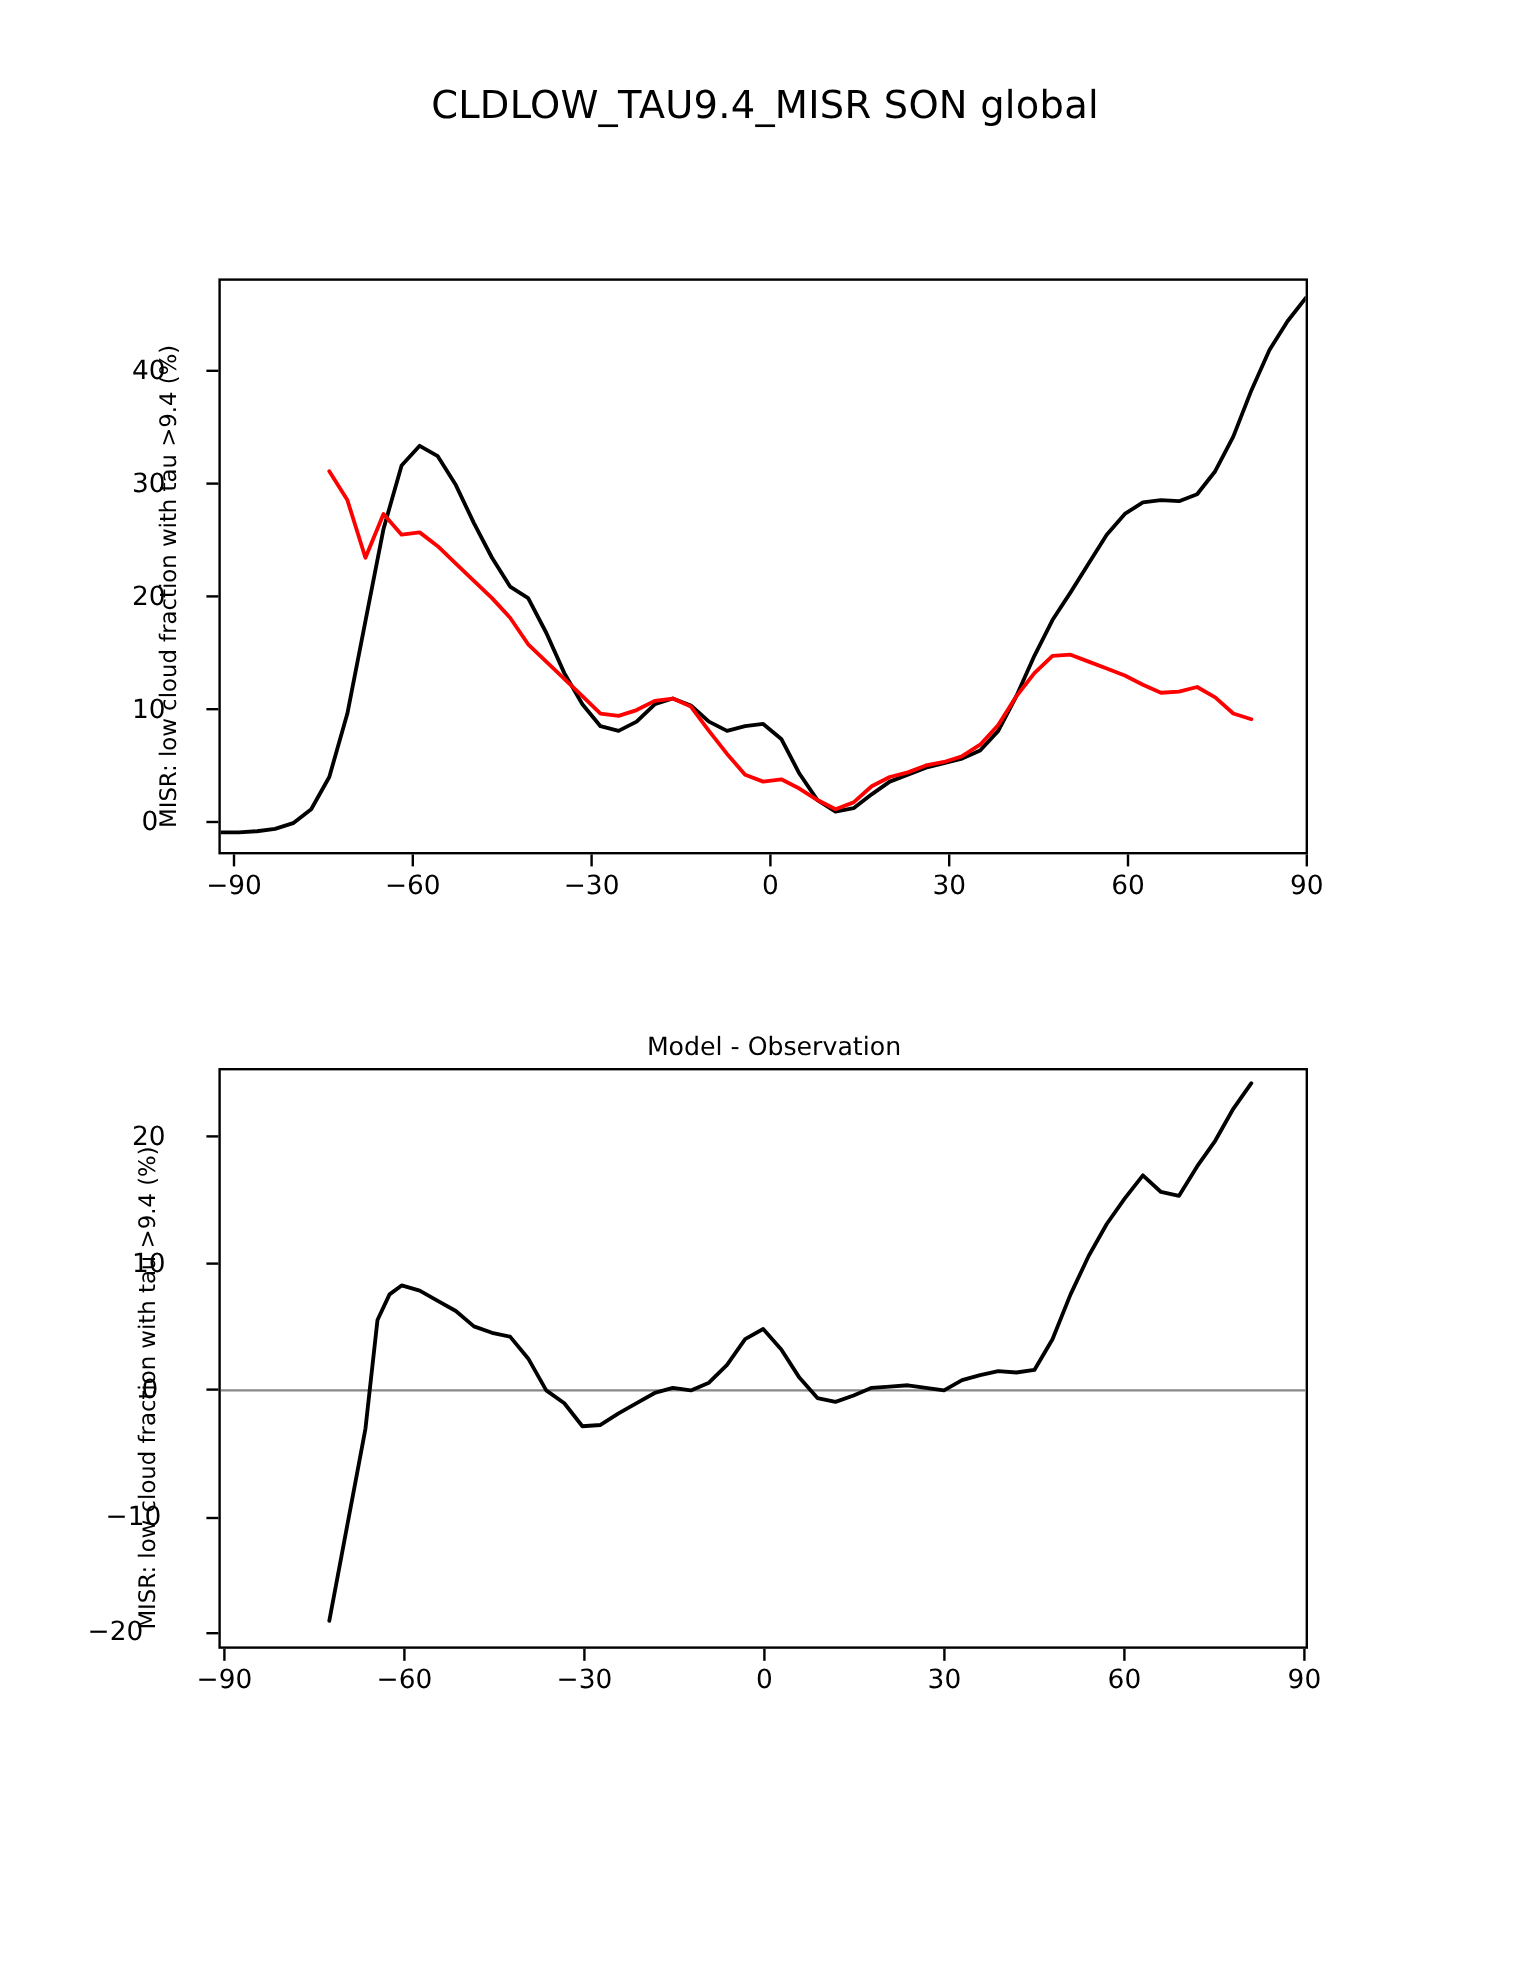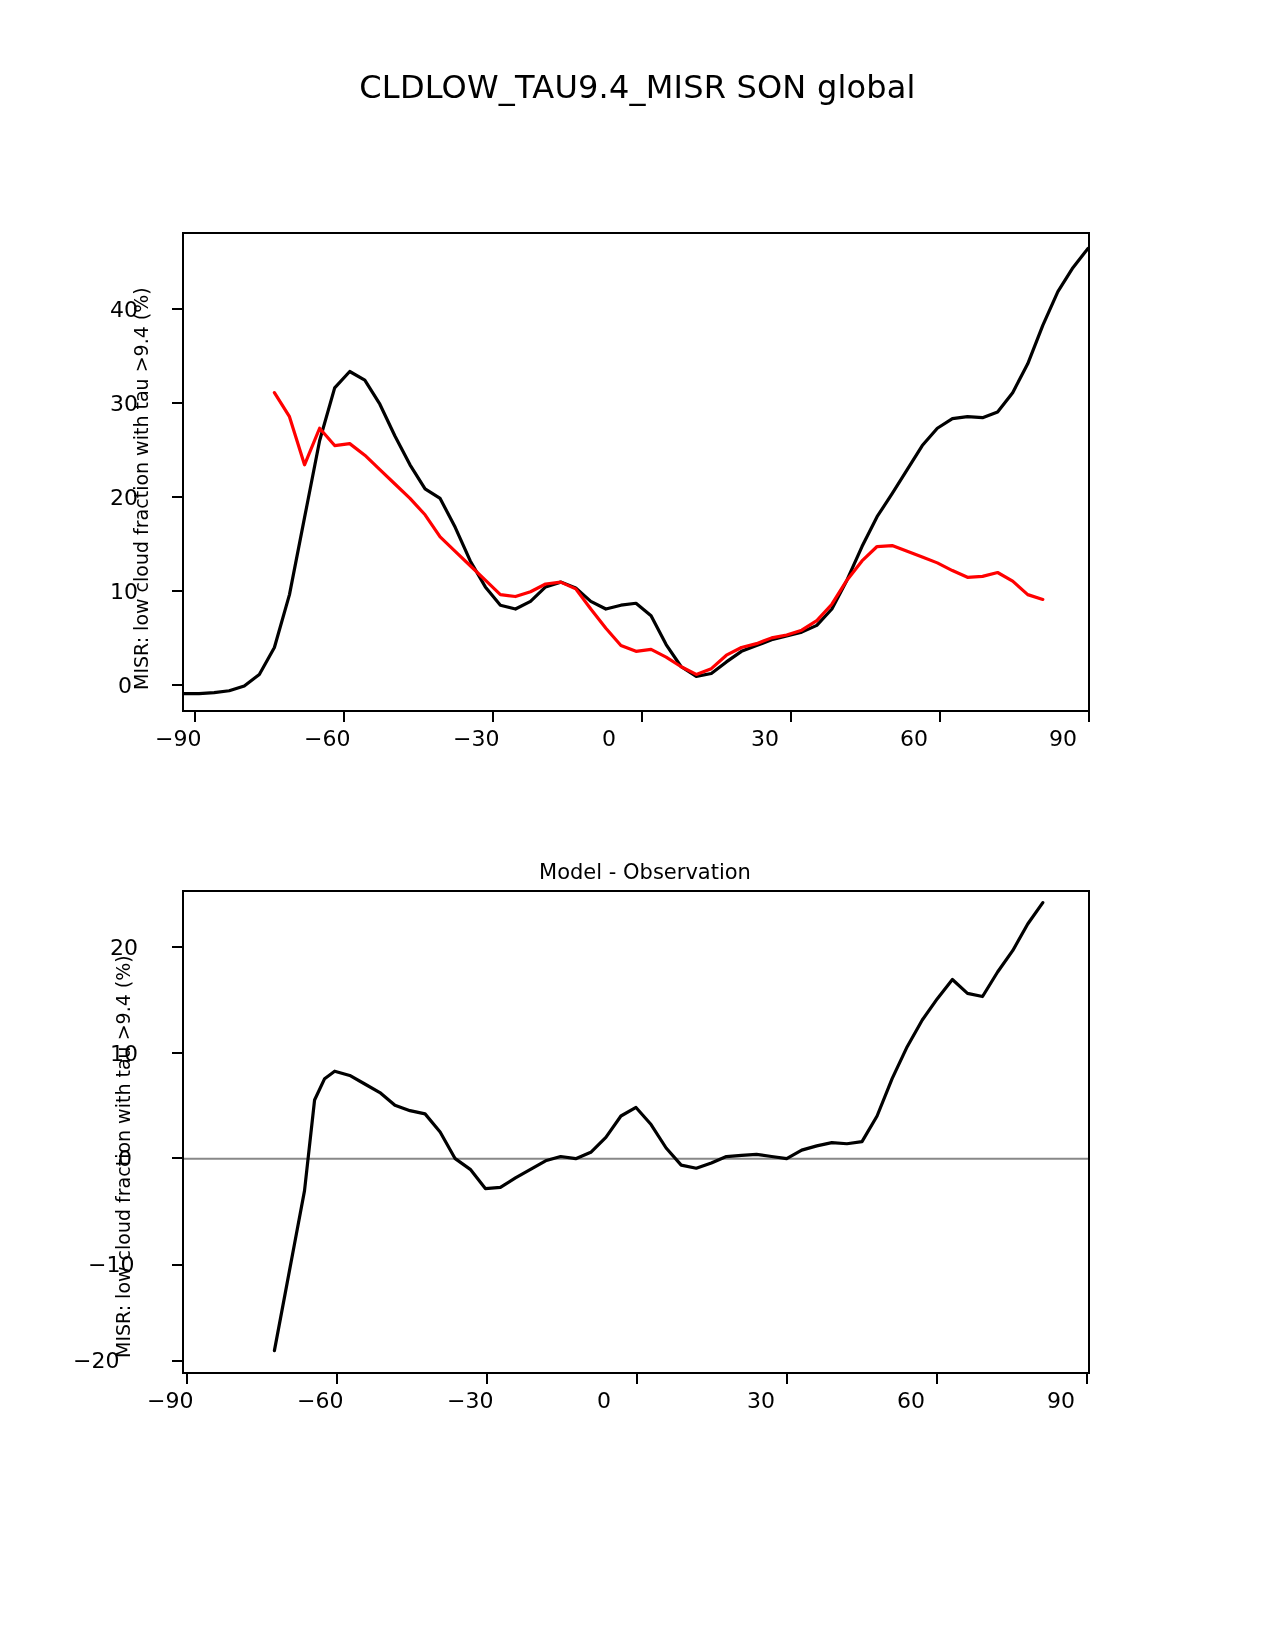--- a/index.html
+++ b/index.html
@@ -54,21 +54,21 @@
     transform-origin: 0 0;
     transform: rotate(-90deg);
     font-size: 19px;
     white-space: nowrap;
   }
   .tick-label {
     position: absolute;
     font-size: 22px;
     white-space: nowrap;
   }
-  .xtick { text-align: left; }
+  .xtick { text-align: center; }
   .ytick { text-align: left; }
   .tick-mark {
     position: absolute;
     background: #000;
   }
   .subtitle {
     position: absolute;
     font-size: 21px;
     text-align: center;
     width: 100%;

